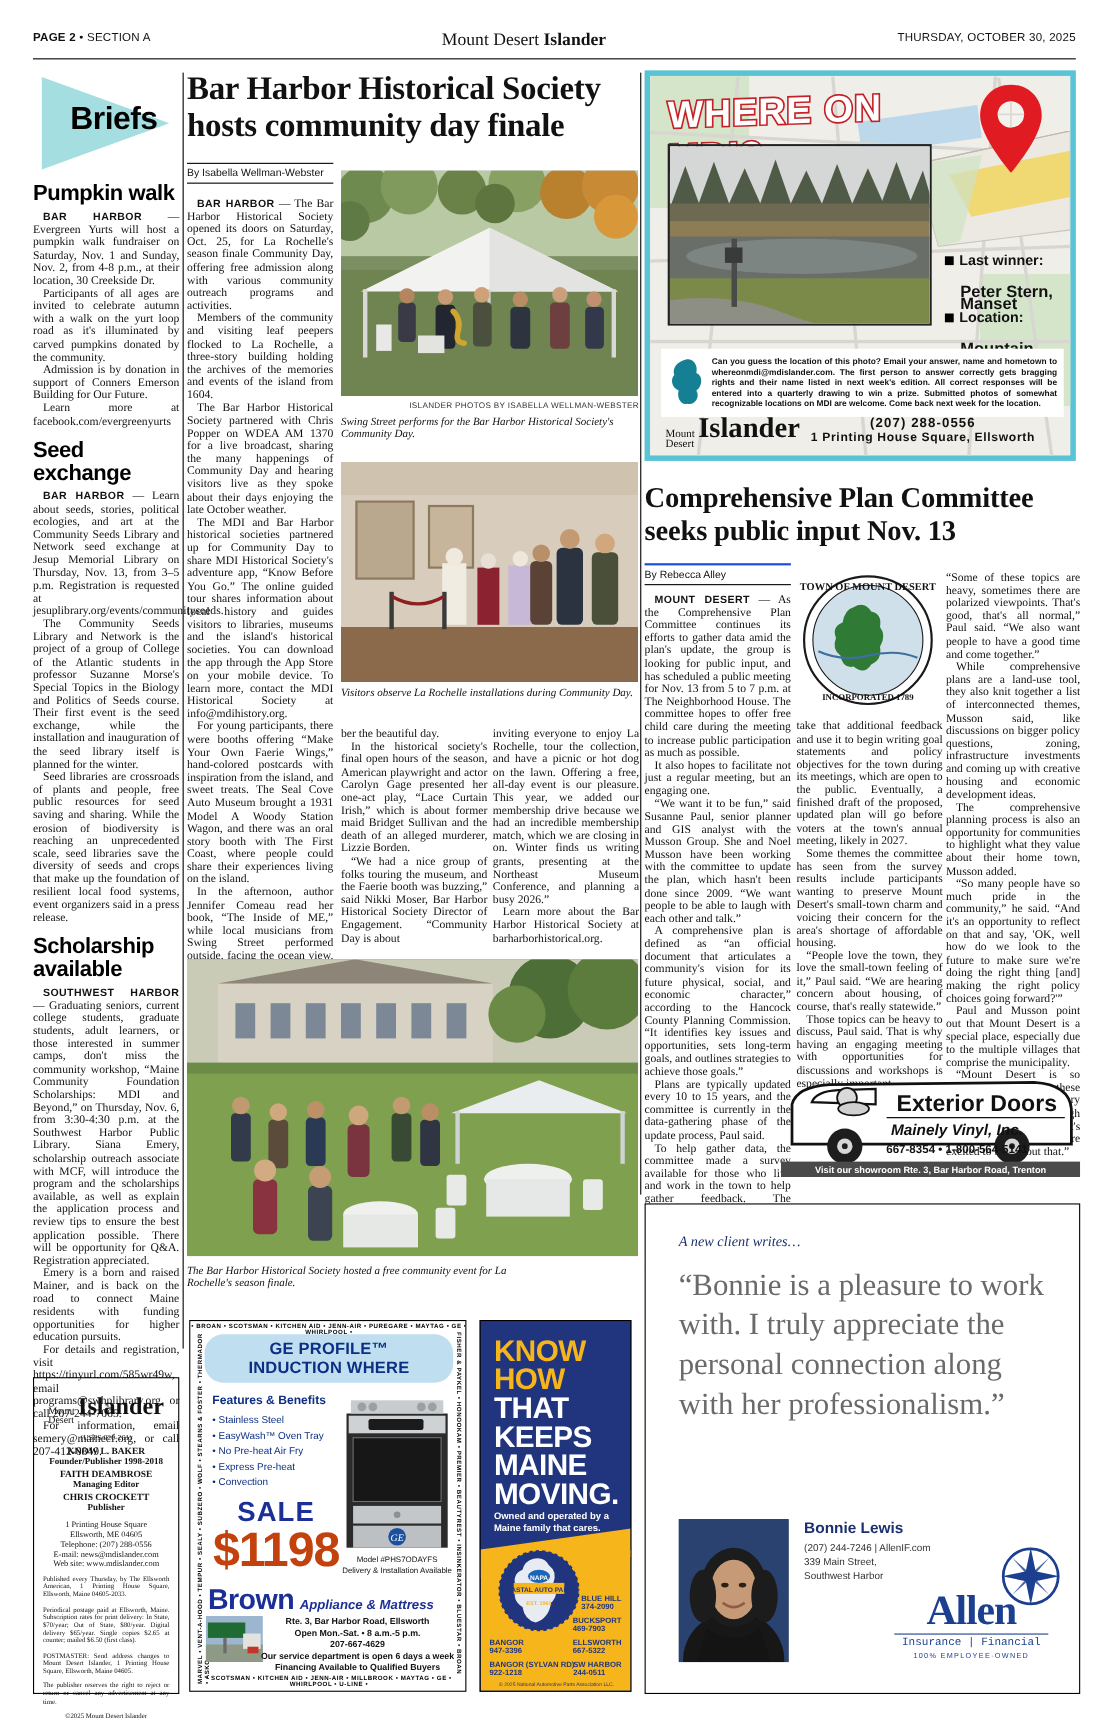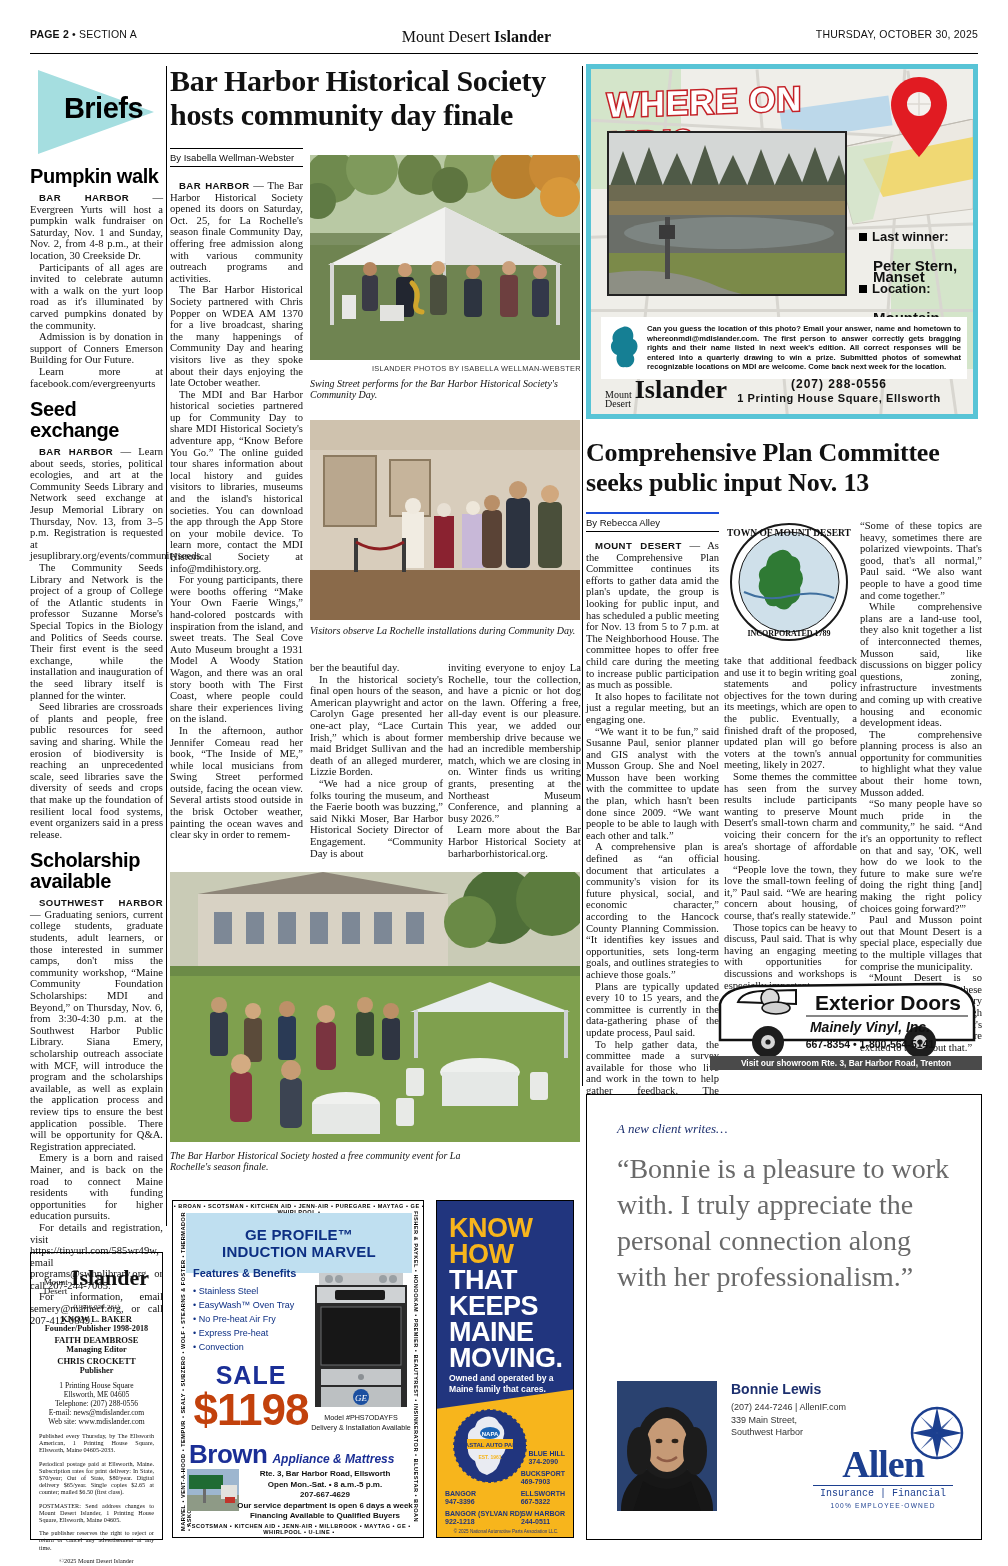--- a/index.html
+++ b/index.html
@@ -192,23 +192,23 @@
   #ge-rail-bot { left: 0; bottom: 2px; width: 252px; text-align: center; }
   #ge-rail-left {
     transform: rotate(-90deg); transform-origin: left top;
     left: 7px; top: 330px; width: 320px;
   }
   #ge-rail-right {
     transform: rotate(90deg); transform-origin: left top;
     left: 246px; top: 10px; width: 320px;
   }
   #ge-band {
-    position: absolute; left: 13px; top: 12px; width: 226px; height: 60px;
+    position: absolute; left: 13px; top: 12px; width: 226px; height: 44px;
     background: #bfdff0; display: flex; flex-direction: column;
-    align-items: center; justify-content: center;
+    align-items: center; justify-content: center; border-radius: 17px;
   }
   #ge-band .l1 { font-family: "Liberation Sans", sans-serif; font-weight: 700; font-size: 15px; color: #0d2f83; letter-spacing: .2px; }
   #ge-band .l2 { font-family: "Liberation Sans", sans-serif; font-weight: 700; font-size: 15px; color: #0d2f83; letter-spacing: .2px; }
   #ge-feat { position: absolute; left: 20px; top: 66px; width: 112px; }
   #ge-feat h4 { font-family: "Liberation Sans", sans-serif; font-size: 11px; color: #0d2f83; margin-bottom: 5px; }
   #ge-feat li { list-style: none; font-family: "Liberation Sans", sans-serif; font-size: 9px; color: #0d2f83; line-height: 14px; }
   #ge-feat li:before { content: "• "; }
   #ge-sale { position: absolute; left: 18px; top: 160px; width: 120px; text-align: center; }
   #ge-sale .s { font-family: "Liberation Sans", sans-serif; font-weight: 700; font-size: 25px; color: #1b2f96; letter-spacing: 1px; }
   #ge-sale .p { font-family: "Liberation Sans", sans-serif; font-weight: 700; font-size: 44px; color: #c2410c; line-height: 40px; letter-spacing: -1px; }
@@ -353,20 +353,21 @@
   <div class="sb-fine">POSTMASTER: Send address changes to Mount Desert Islander, 1 Printing House Square, Ellsworth, Maine 04605.</div>
   <div class="sb-fine">The publisher reserves the right to reject or return or cancel any advertisement at any time.</div>
   <div class="sb-fine c">©2025 Mount Desert Islander</div>
 </div>
 
 <h1 id="story1-head">Bar Harbor Historical Society hosts community day finale</h1>
 <div id="story1-byline">By Isabella Wellman-Webster</div>
 
 <div id="story1-c1" class="col-body">
   <p class="first"><span class="dateline">BAR HARBOR</span><span id="s1-0"> — The Bar Harbor Historical Society opened its doors on Saturday, Oct. 25, for La Rochelle's season finale Community Day, offering free admission along with various community outreach programs and activities.</span></p>
+  <p>Members of the community and visiting leaf peepers flocked to La Rochelle, a three-story building holding the archives of the memories and events of the island from 1604.</p>
   <p>The Bar Harbor Historical Society partnered with Chris Popper on WDEA AM 1370 for a live broadcast, sharing the many happenings of Community Day and hearing visitors live as they spoke about their days enjoying the late October weather.</p>
   <p>The MDI and Bar Harbor historical societies partnered up for Community Day to share MDI Historical Society's adventure app, “Know Before You Go.” The online guided tour shares information about local history and guides visitors to libraries, museums and the island's historical societies. You can download the app through the App Store on your mobile device. To learn more, contact the MDI Historical Society at info@mdihistory.org.</p>
   <p>For young participants, there were booths offering “Make Your Own Faerie Wings,” hand-colored postcards with inspiration from the island, and sweet treats. The Seal Cove Auto Museum brought a 1931 Model A Woody Station Wagon, and there was an oral story booth with The First Coast, where people could share their experiences living on the island.</p>
   <p>In the afternoon, author Jennifer Comeau read her book, “The Inside of ME,” while local musicians from Swing Street performed outside, facing the ocean view. Several artists stood outside in the brisk October weather, painting the ocean waves and clear sky in order to remem-</p>
 </div>
 
 <div id="story1-c2" class="col-body">
   <p style="text-indent:0">ber the beautiful day.</p>
   <p>In the historical society's final open hours of the season, American playwright and actor Carolyn Gage presented her one-act play, “Lace Curtain Irish,” which is about former maid Bridget Sullivan and the death of an alleged murderer, Lizzie Borden.</p>
   <p>“We had a nice group of folks touring the museum, and the Faerie booth was buzzing,” said Nikki Moser, Bar Harbor Historical Society Director of Engagement. “Community Day is about</p>
@@ -664,21 +665,21 @@
 </div>
 
 <div id="ge-ad">
   <div class="ge-rail" id="ge-rail-top">• BROAN • SCOTSMAN • KITCHEN AID • JENN-AIR • PUREGARE • MAYTAG • GE • WHIRLPOOL •</div>
   <div class="ge-rail" id="ge-rail-bot">• SCOTSMAN • KITCHEN AID • JENN-AIR • MILLBROOK • MAYTAG • GE • WHIRLPOOL • U-LINE •</div>
   <div class="ge-rail" id="ge-rail-left">MARVEL • VENT-A-HOOD • TEMPUR • SEALY • SUBZERO • WOLF • STEARNS &amp; FOSTER • THERMADOR • ASKO</div>
   <div class="ge-rail" id="ge-rail-right">FISHER &amp; PAYKEL • HONOOKAM • PREMIER • BEAUTYREST • INSINKERATOR • BLUESTAR • BROAN</div>
 
   <div id="ge-band">
     <div class="l1">GE PROFILE™</div>
-    <div class="l2">INDUCTION MARVEL</div>
+    <div class="l2">INDUCTION WHERE</div>
   </div>
 
   <div id="ge-feat">
     <h4>Features &amp; Benefits</h4>
     <ul>
       <li>Stainless Steel</li>
       <li>EasyWash™ Oven Tray</li>
       <li>No Pre-heat Air Fry</li>
       <li>Express Pre-heat</li>
       <li>Convection</li>

